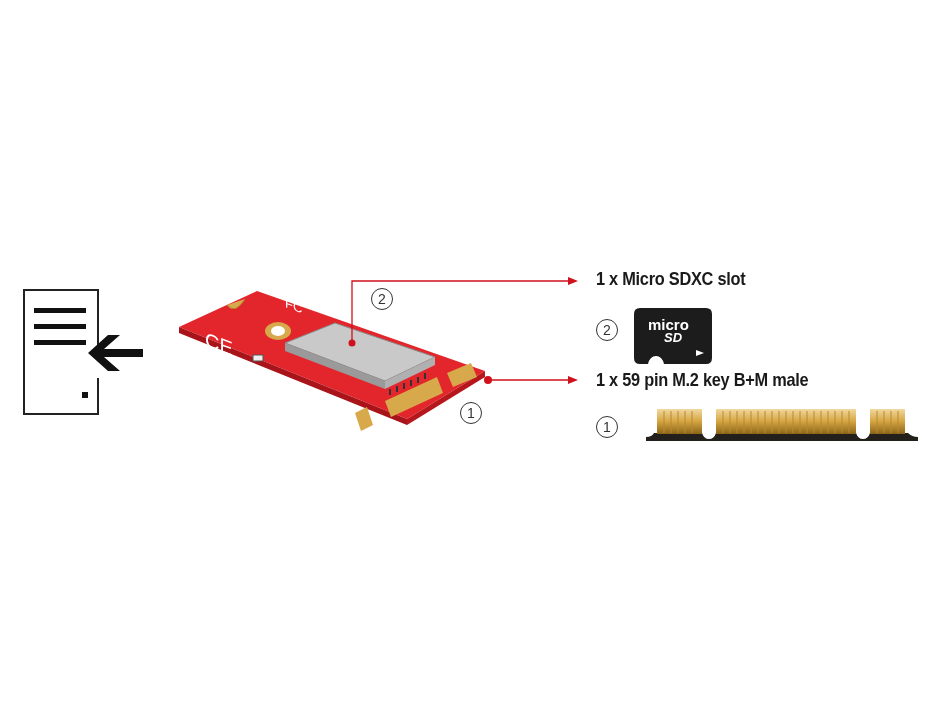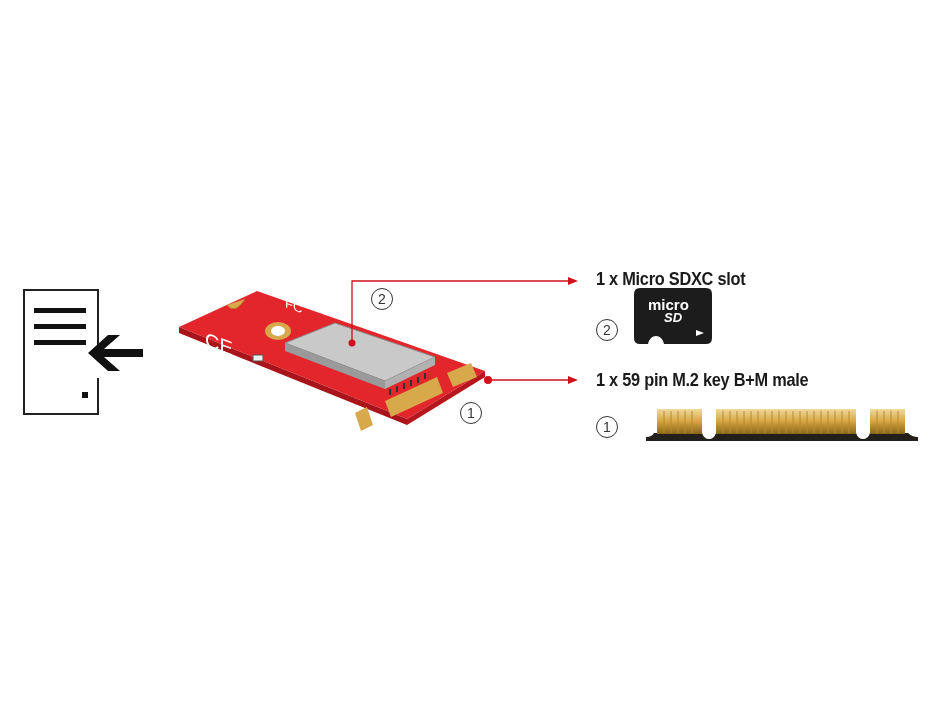--- a/index.html
+++ b/index.html
@@ -68,21 +68,21 @@
   <line x1="488" y1="380" x2="568" y2="380" stroke="#d0101b" stroke-width="1.3"></line>
   <polygon points="568,376 578,380 568,384" fill="#d0101b"></polygon>
   <circle cx="488" cy="380" r="4" fill="#d0101b"></circle>
 </svg>
 
 <div class="abs circ" style="left:371px;top:288px;">2</div>
 <div class="abs circ" style="left:460px;top:402px;">1</div>
 
 <div class="abs label" style="left:596px;top:268px;">1 x Micro SDXC slot</div>
 <div class="abs circ" style="left:596px;top:319px;">2</div>
-<div class="abs" style="left:634px;top:288px;width:78px;height:56px;">
+<div class="abs" style="left:634px;top:308px;width:78px;height:56px;">
   <svg width="78" height="56" viewBox="0 0 78 56">
     <path d="M6,0 H72 Q78,0 78,6 V50 Q78,56 72,56 H30 Q28,48 22,48 Q16,48 14,56 H6 Q0,56 0,50 V6 Q0,0 6,0 Z" fill="#1c1c1c"></path>
     <text x="14" y="22" fill="#fff" font-size="15" font-weight="bold" font-family="Liberation Sans, sans-serif">micro</text>
     <text x="30" y="34" fill="#fff" font-size="13" font-style="italic" font-weight="bold" font-family="Liberation Sans, sans-serif">SD</text>
     <polygon points="62,42 70,45 62,48" fill="#fff"></polygon>
   </svg>
 </div>
 
 <div class="abs label" style="left:596px;top:369px;">1 x 59 pin M.2 key B+M male</div>
 <div class="abs circ" style="left:596px;top:416px;">1</div>

